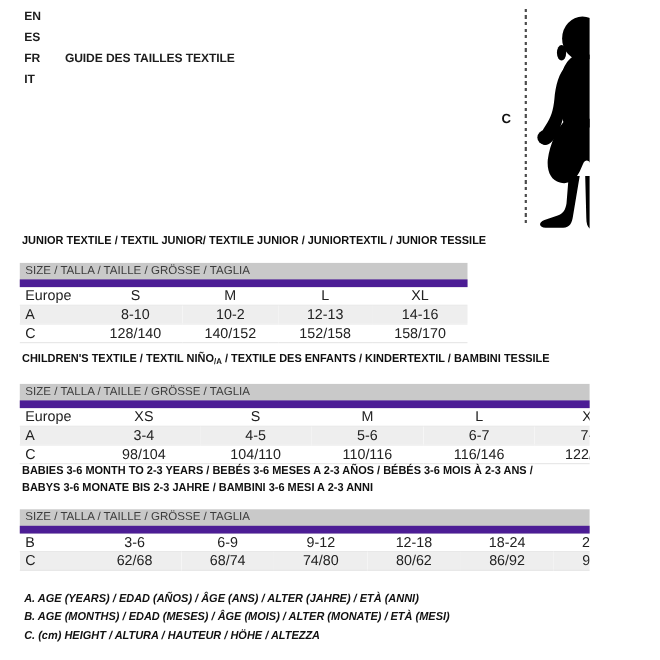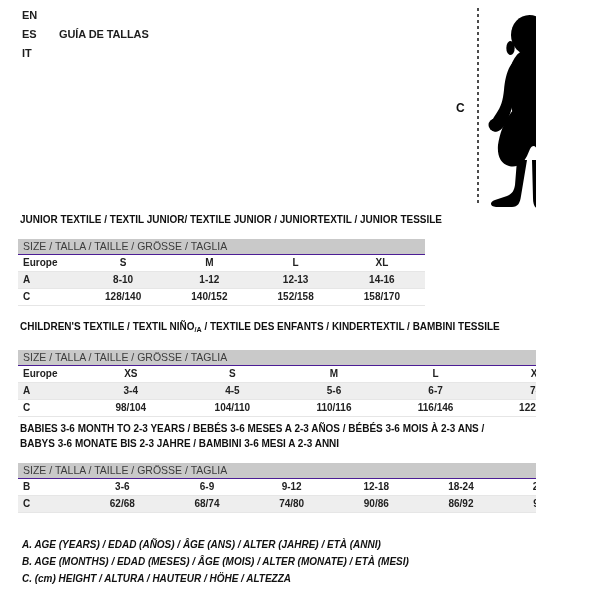--- a/index.html
+++ b/index.html
@@ -20,25 +20,25 @@
 
   
   .size-section{position:absolute;left:18px;}
   .sec1{top:212px;width:407px;}
   .sec2{top:319px;width:570px;}
   .sec3{top:421px;width:570px;}
   .tbl-title{margin:0 0 13px 2px;font-size:10.5px;font-weight:bold;color:#101010;
              line-height:14px;white-space:nowrap;transform:scaleX(0.95);transform-origin:left;}
   .sec3 .tbl-title{margin-bottom:12px;line-height:15px;}
   .tbl-title .sub{font-size:7.5px;vertical-align:-2px;}
-  .size-bar{background:#c9c9c9;border-bottom:1px solid #4c1d95;height:15px;line-height:15px;
+  .size-bar{background:#c9c9c9;border-bottom:7px solid #4c1d95;height:15px;line-height:15px;
             font-size:10.5px;color:#3c3c3c;padding-left:5px;white-space:nowrap;overflow:hidden;}
   table.size-table{border-collapse:collapse;table-layout:fixed;width:100%;}
-  table.size-table td{height:16px;padding:0;font-size:10px;color:#222;text-align:center;
-                      line-height:16px;white-space:nowrap;overflow:hidden;font-weight:bold;}
+  table.size-table td{height:16px;padding:0;font-size:13px;color:#222;text-align:center;
+                      line-height:16px;white-space:nowrap;overflow:hidden;}
   table.size-table td.lbl{text-align:left;padding-left:5px;}
   table.size-table tr{border-bottom:1px solid #e6e6e6;}
   table.size-table tr:nth-child(even){background:#eeeeee;}
   col.c-label{width:62px;}
 
   
   .footnotes{position:absolute;left:22px;top:536px;font-style:italic;}
   .footnote{font-size:10.5px;font-weight:bold;line-height:17px;white-space:nowrap;
             color:#111;transform:scaleX(0.95);transform-origin:left;}
 </style>
@@ -46,21 +46,24 @@
 <body>
 
 <div id="page">
 
   <div class="lang-block">
     <div class="lang-row">
       <span class="lang-code">EN</span>
     </div>
     <div class="lang-row">
       <span class="lang-code">ES</span>
-      <span class="lang-text">GUÍA DE TALLAS</span>
+    </div>
+    <div class="lang-row">
+      <span class="lang-code">FR</span>
+      <span class="lang-text">GUIDE DES TAILLES TEXTILE</span>
     </div>
     <div class="lang-row">
       <span class="lang-code">IT</span>
     </div>
   </div>
 
   <div class="dash-line"></div>
   <div class="measure-c">C</div>
   <svg class="baby-svg" width="117" height="206" viewBox="0 0 117 206" xmlns="http://www.w3.org/2000/svg">
     <g fill="#000">
@@ -99,21 +102,21 @@
         <tr>
           <td class="lbl">Europe</td>
           <td>S</td>
           <td>M</td>
           <td>L</td>
           <td>XL</td>
         </tr>
         <tr>
           <td class="lbl">A</td>
           <td>8-10</td>
-          <td>1-12</td>
+          <td>10-2</td>
           <td>12-13</td>
           <td>14-16</td>
         </tr>
         <tr>
           <td class="lbl">C</td>
           <td>128/140</td>
           <td>140/152</td>
           <td>152/158</td>
           <td>158/170</td>
         </tr>
@@ -186,21 +189,21 @@
           <td>9-12</td>
           <td>12-18</td>
           <td>18-24</td>
           <td>24-36</td>
         </tr>
         <tr>
           <td class="lbl">C</td>
           <td>62/68</td>
           <td>68/74</td>
           <td>74/80</td>
-          <td>90/86</td>
+          <td>80/62</td>
           <td>86/92</td>
           <td>92/98</td>
         </tr>
       </tbody>
     </table>
   </div>
 
   <div class="footnotes">
     <div class="footnote">A. AGE (YEARS) / EDAD (AÑOS) / ÂGE (ANS) / ALTER (JAHRE) / ETÀ (ANNI)</div>
     <div class="footnote">B. AGE (MONTHS) / EDAD (MESES) / ÂGE (MOIS) / ALTER (MONATE) / ETÀ (MESI)</div>

